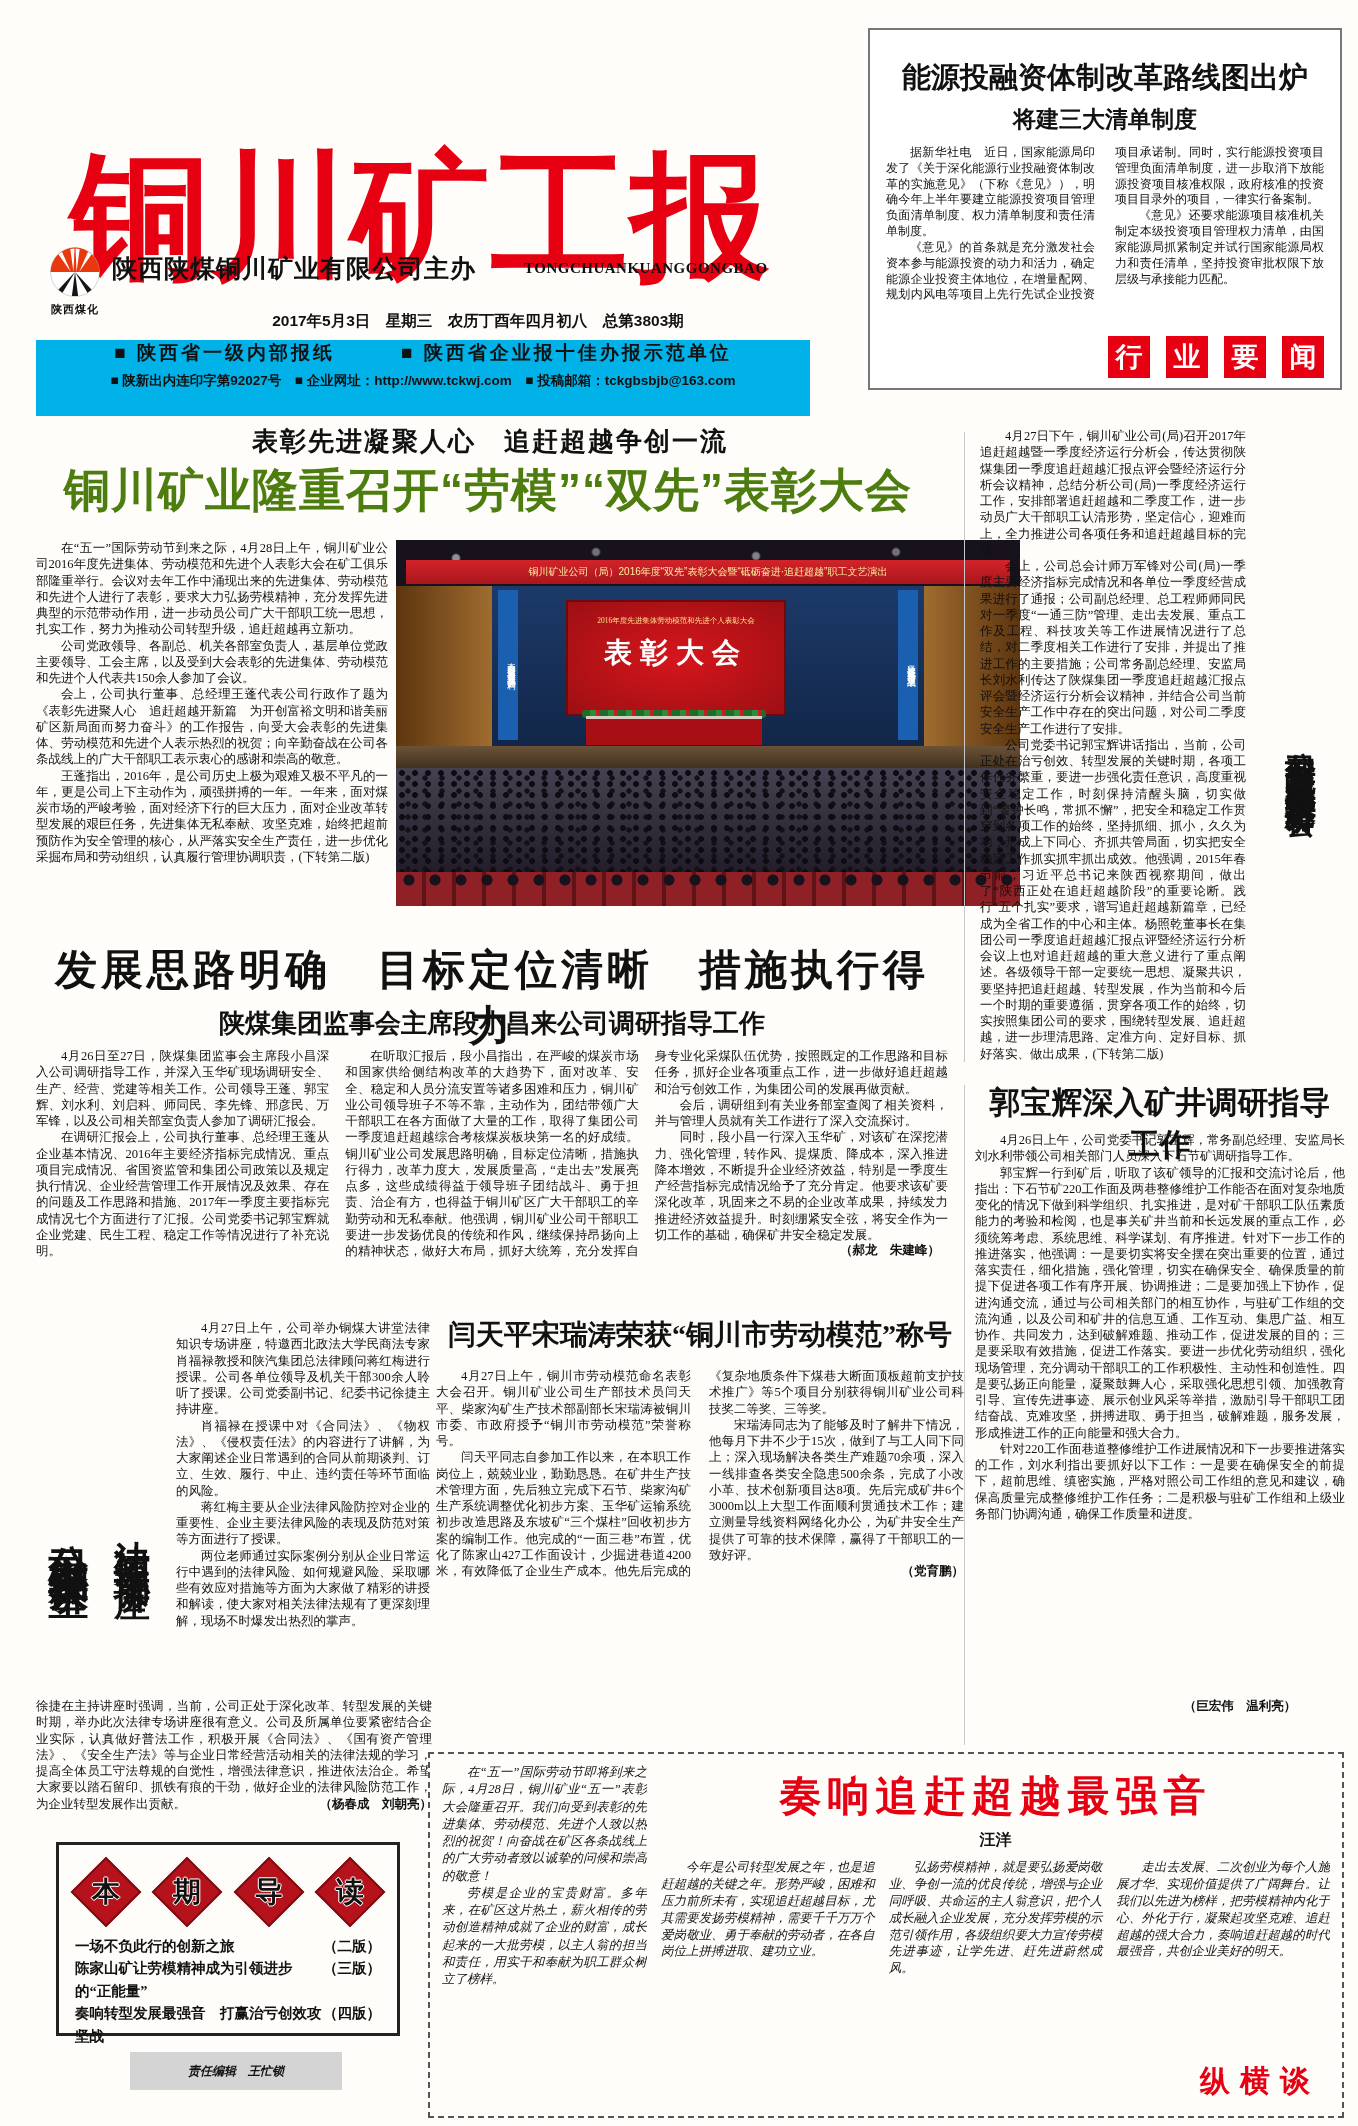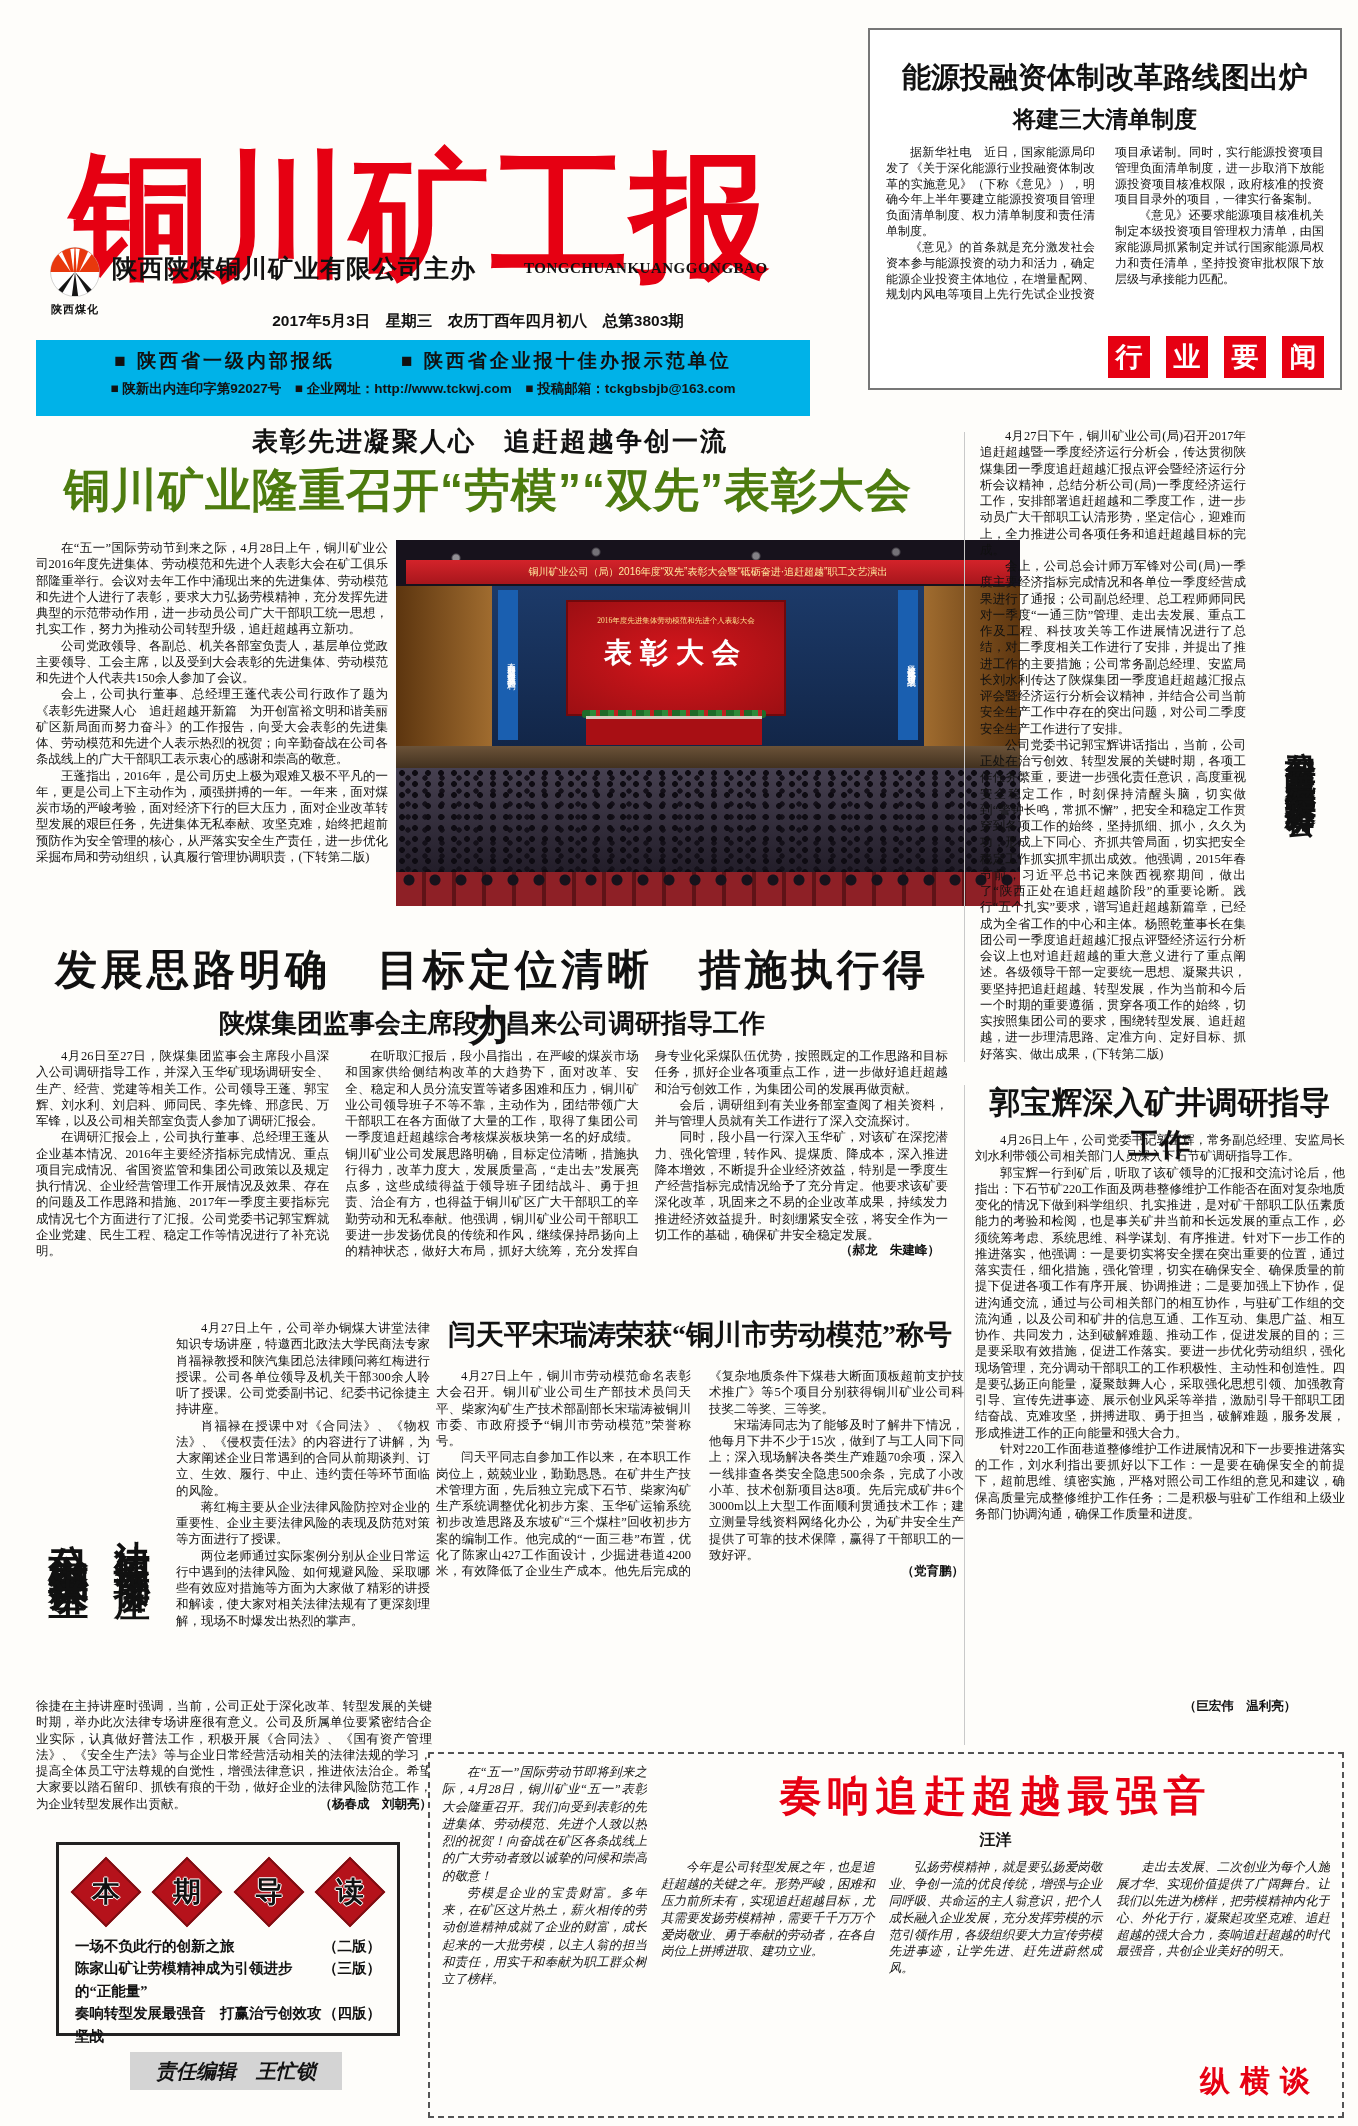--- a/index.html
+++ b/index.html
@@ -9,21 +9,21 @@
   
   .mast-title{left:32px;top:40px;width:778px;text-align:center;font-size:138px;line-height:1.25;
               font-weight:900;color:#e60012;letter-spacing:2px;font-family:"Liberation Serif","DejaVu Serif",serif;}
   .logo-wrap{left:44px;top:246px;width:62px;text-align:center;}
   .logo-caption{font-size:11px;font-weight:900;font-family:"Liberation Sans","DejaVu Sans",sans-serif;letter-spacing:1px;}
   .publisher{left:112px;top:252px;font-size:25px;font-weight:900;font-family:"Liberation Sans","DejaVu Sans",sans-serif;letter-spacing:1px;}
   .pinyin{left:524px;top:260px;font-size:15px;font-weight:700;letter-spacing:.5px;}
   .date-line{left:150px;top:311px;width:656px;text-align:center;font-size:15.5px;font-weight:700;
              font-family:"Liberation Sans","DejaVu Sans",sans-serif;}
   .cyan-bar{left:36px;top:340px;width:774px;height:76px;background:#00b2e8;}
-  .cyan1{padding-top:8px;text-align:center;font-size:19px;font-weight:900;letter-spacing:3px;
+  .cyan1{text-align:center;font-size:19px;font-weight:900;letter-spacing:3px;
          font-family:"Liberation Sans","DejaVu Sans",sans-serif;}
   .cyan2{text-align:center;font-size:13.5px;font-weight:800;margin-top:6px;
          font-family:"Liberation Sans","DejaVu Sans",sans-serif;}
   
   .industry-box{left:868px;top:28px;width:474px;height:362px;border:2px solid #777;background:#fff;box-sizing:border-box;padding:28px 16px 10px;}
   .ind-headline{margin:0;text-align:center;font-size:29px;font-weight:900;font-family:"Liberation Sans","DejaVu Sans",sans-serif;}
   .ind-subhead{margin:6px 0 10px;text-align:center;font-size:23px;font-weight:800;}
   .ind-cols{column-count:2;column-gap:20px;height:168px;overflow:hidden;font-size:12px;line-height:1.32;text-align:justify;}
   .ind-cols p{margin:0;text-indent:2em;}
   .ind-label{position:absolute;right:16px;bottom:10px;display:flex;gap:16px;}
@@ -108,21 +108,21 @@
   .digest-box{left:56px;top:1842px;width:344px;height:194px;border:3px solid #222;box-sizing:border-box;padding:10px 16px;}
   .diamond-row{display:flex;justify-content:space-between;padding:12px 6px 4px;}
   .diamond{width:46px;height:46px;background:#b5121b;border:2px solid #7e0d12;transform:rotate(45deg);
     display:flex;align-items:center;justify-content:center;}
   .diamond span{transform:rotate(-45deg);font-size:28px;font-weight:900;color:#111;
     text-shadow:1px 0 #fff,-1px 0 #fff,0 1px #fff,0 -1px #fff;font-family:"Liberation Sans","DejaVu Sans",sans-serif;}
   .digest-items{margin-top:14px;font-size:14.5px;line-height:1.55;font-weight:600;}
   .digest-item .di-page{float:right;font-weight:800;}
   
   .editor-bar{left:130px;top:2052px;width:212px;height:38px;background:#d4d4d4;text-align:center;line-height:38px;
-    font-size:20px;font-weight:800;font-style:italic;}
+    font-size:12px;font-weight:800;font-style:italic;}
 </style>
 </head>
 <body>
 
 <div class="page">
 
   <header>
     <h1 class="abs mast-title">铜川矿工报</h1>
 
     <div class="abs logo-wrap">

